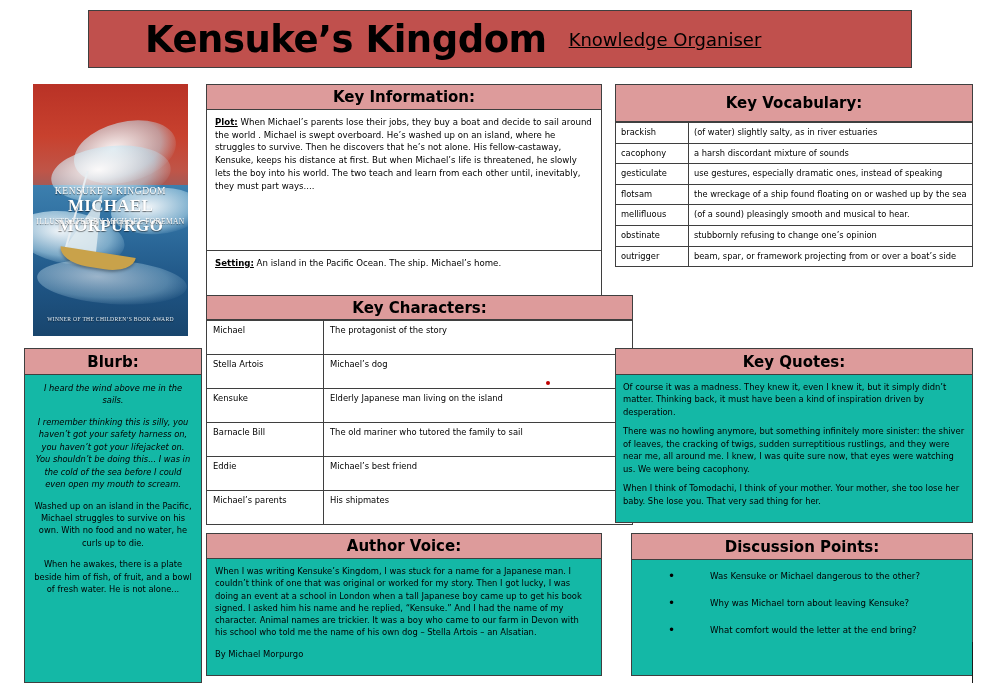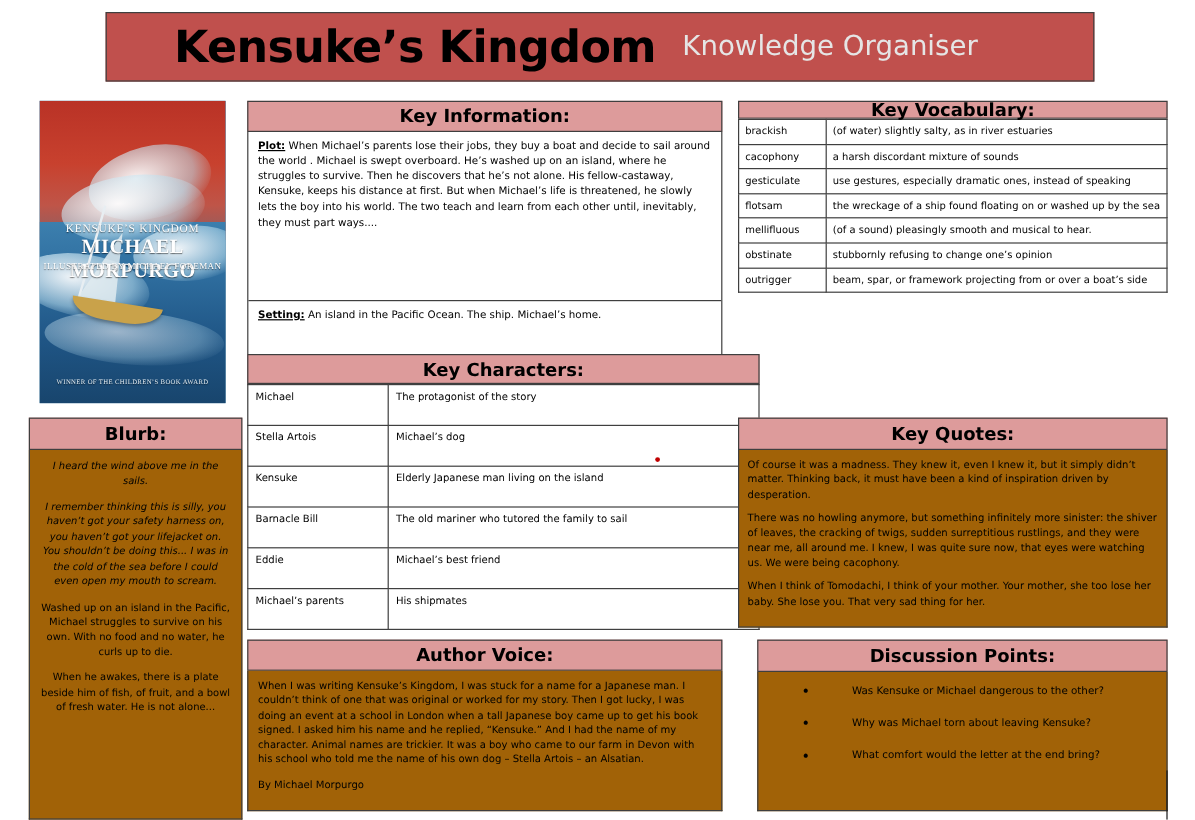--- a/index.html
+++ b/index.html
@@ -25,40 +25,41 @@
     font-family:"DejaVu Sans", sans-serif;
     font-weight:bold;
     font-size:37px;
     letter-spacing:-0.5px;
     color:#000;
     margin-left:56px;
     white-space:nowrap;
   }
   .banner-sub{
     font-family:"DejaVu Sans", sans-serif;
-    font-size:23px;
-    color:#e5e5e5;
+    font-size:18px;
+    color:#000000;
     margin-left:22px;
     white-space:nowrap;
+    text-decoration:underline;
   }
 
   
   .panel{position:absolute;box-sizing:border-box;}
   .panel-head{
     background:#dd9b9b;
     border:1px solid #3f3f3f;
     box-sizing:border-box;
     text-align:center;
     font-family:"DejaVu Sans", sans-serif;
     font-weight:bold;
     color:#000;
     display:flex;align-items:center;justify-content:center;
   }
   .panel-body{
-    background:#a16207;
+    background:#14b8a6;
     border:1px solid #3f3f3f;
     border-top:none;
     box-sizing:border-box;
   }
 
   
   .cover{
     position:absolute;left:33px;top:84px;width:155px;height:252px;
     overflow:hidden;
     background:#1d5f8a;
@@ -117,21 +118,21 @@
     line-height:1.48;
   }
   .ki-cell:last-child{border-bottom:none;}
   .ki-label{font-weight:bold;text-decoration:underline;}
   #ki-plot{height:127px;}
   #ki-setting{height:33px;}
   #ki-themes{height:55px;}
 
   
   #key-vocabulary{left:615px;top:84px;width:358px;}
-  #key-vocabulary .panel-head{height:15px;font-size:15px;}
+  #key-vocabulary .panel-head{height:38px;font-size:15px;}
   table.vocab{
     border-collapse:collapse;width:100%;
     border:1px solid #3f3f3f;border-top:none;background:#fff;
     table-layout:fixed;
   }
   table.vocab td{
     border:1px solid #3f3f3f;
     padding:4px 5px;
     font-family:"DejaVu Sans", sans-serif;
     font-size:8.3px;

